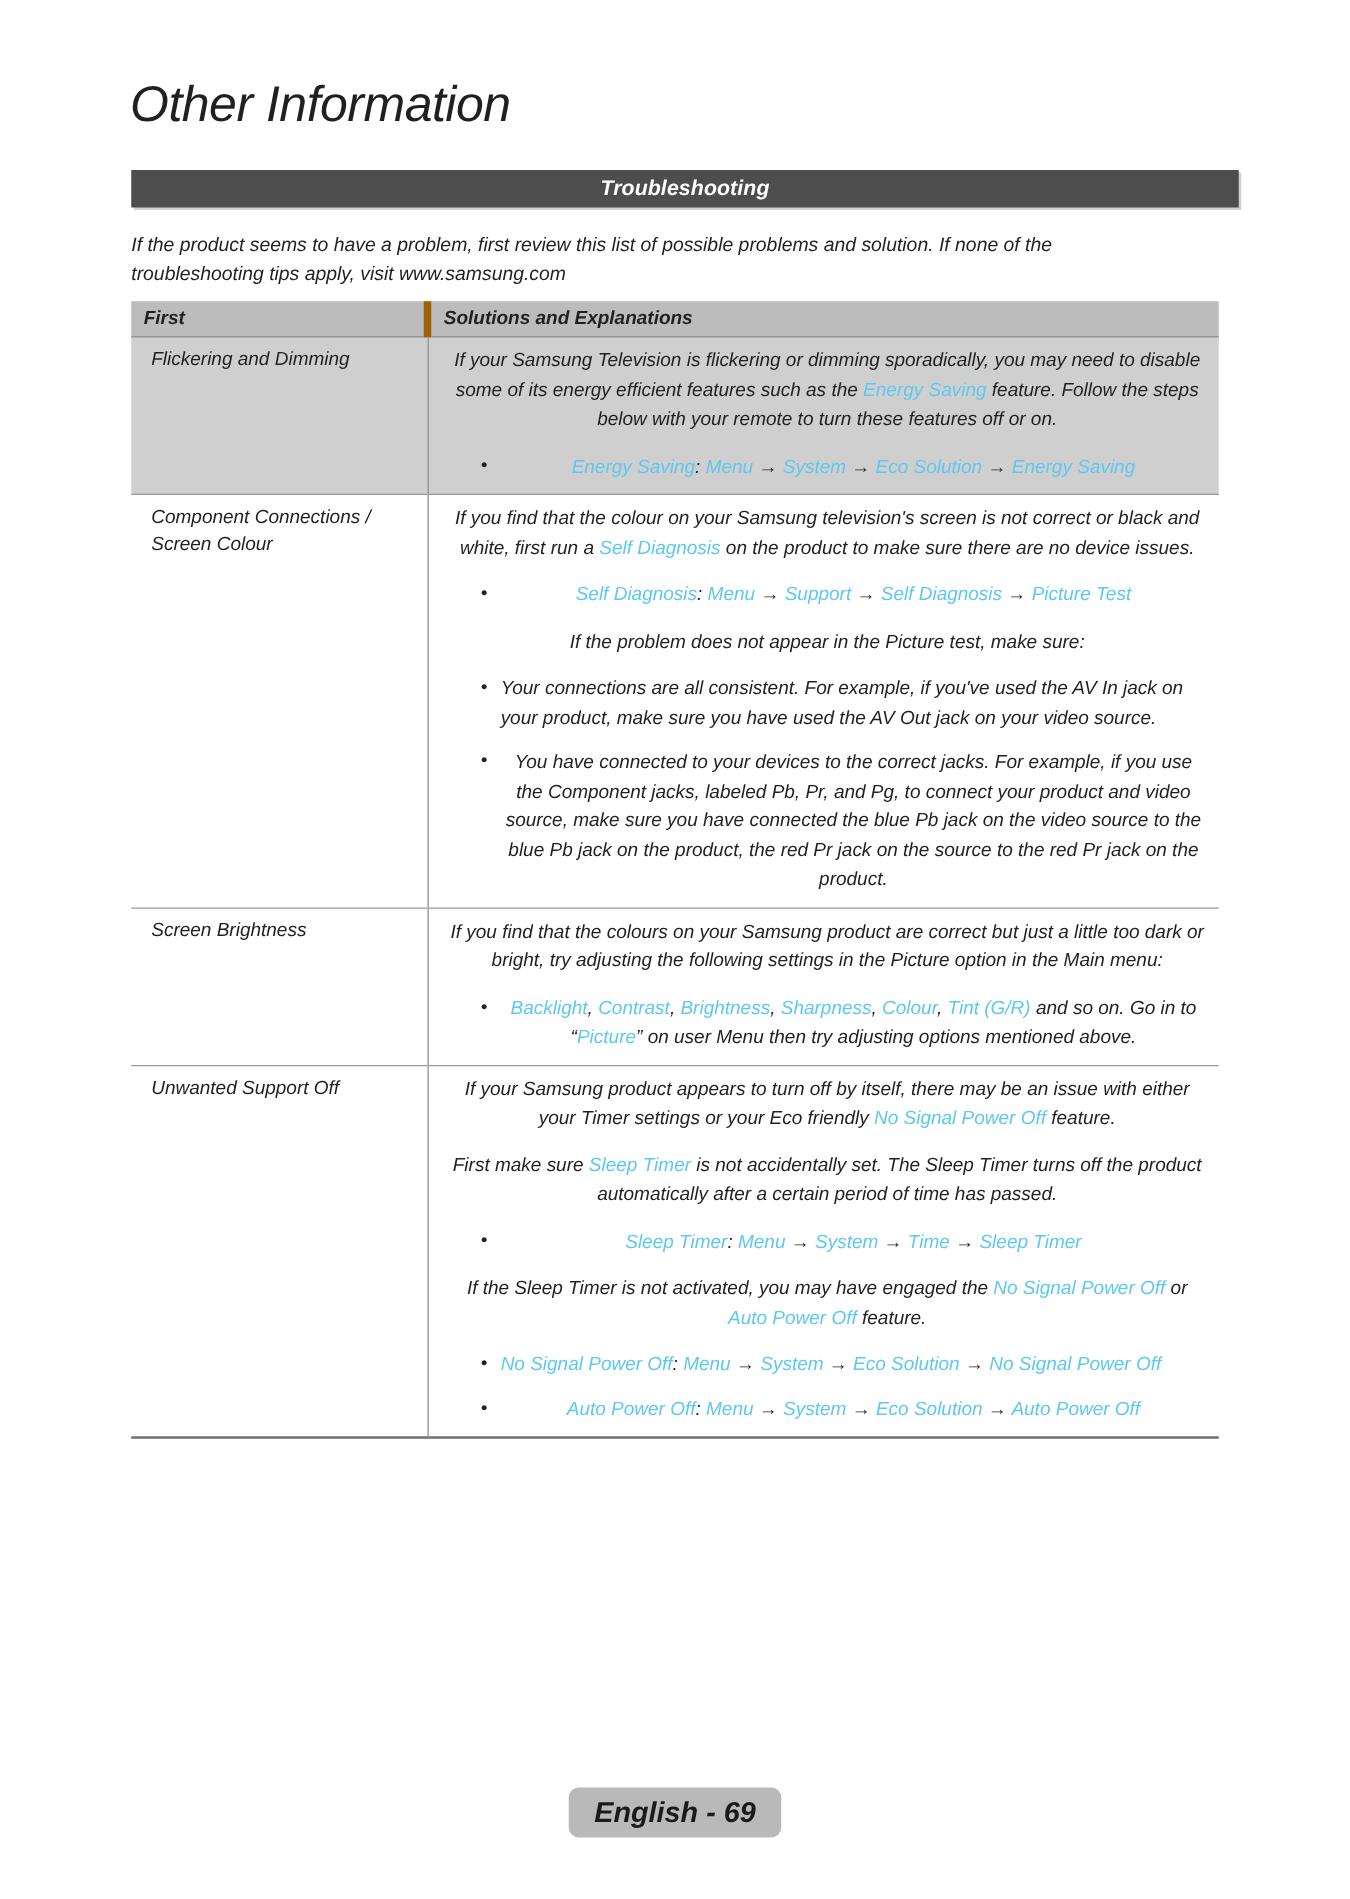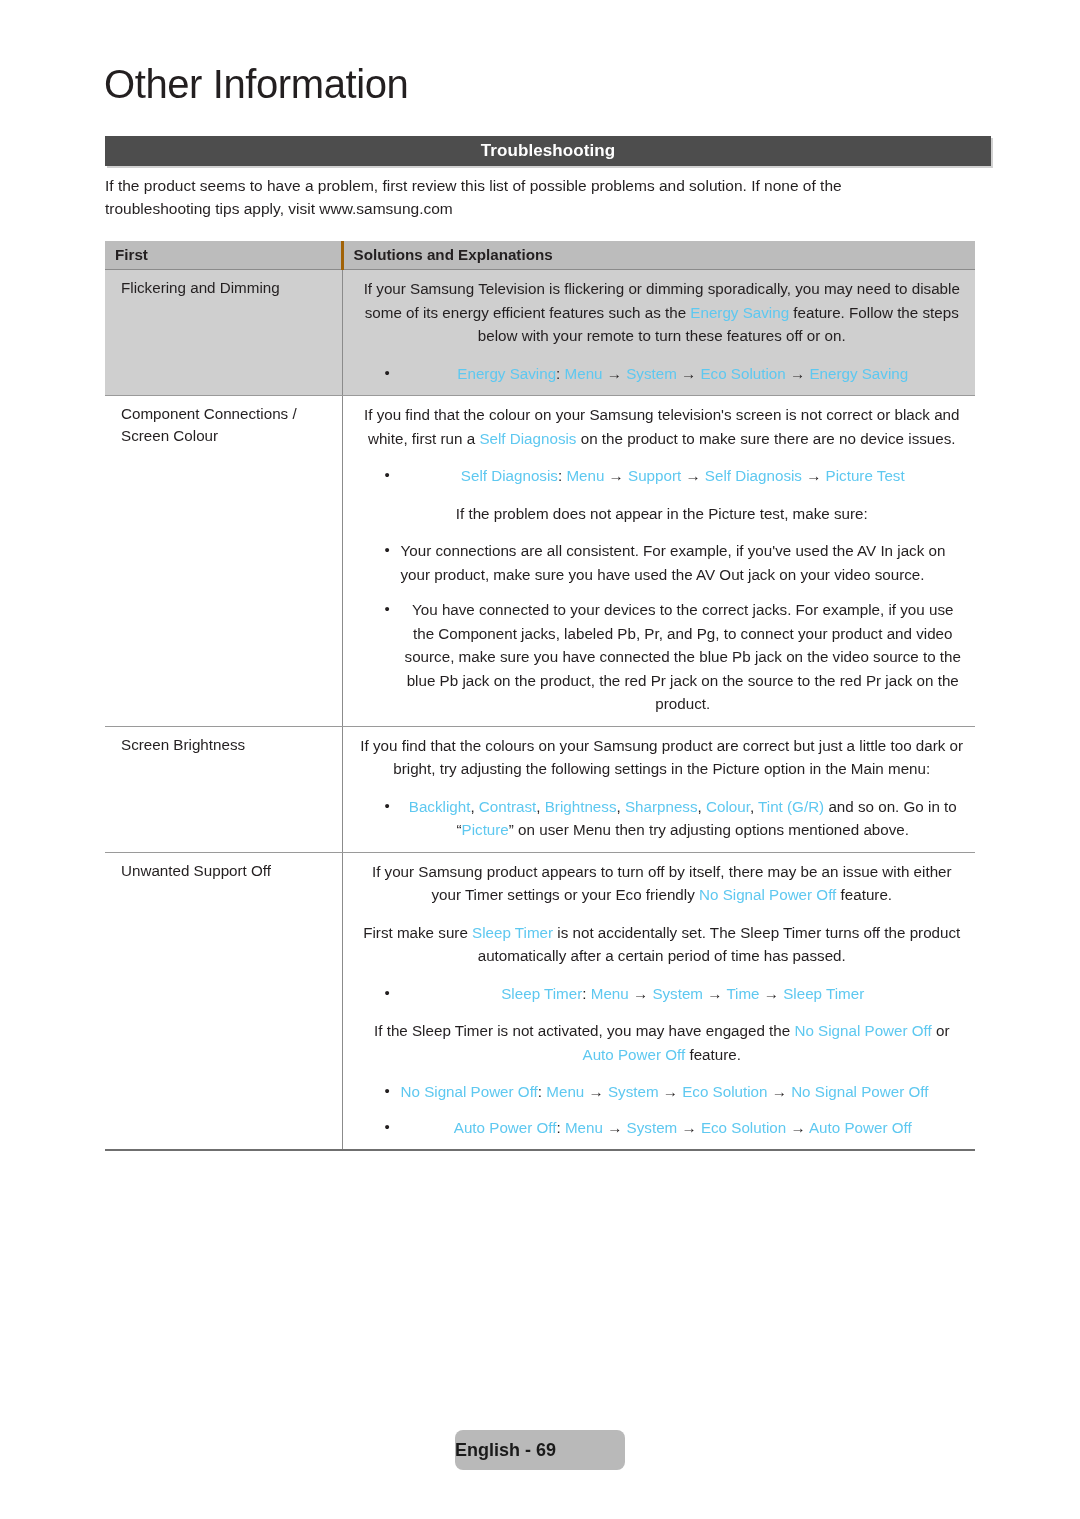--- a/index.html
+++ b/index.html
@@ -14,20 +14,21 @@
     font-family: "Liberation Sans", sans-serif;
     color: #231f20;
     overflow: hidden;
   }
 
   .page {
     position: absolute;
     left: 0; top: 0;
     width: 1080px;
     height: 1519px;
+    font-style: italic;
   }
 
   
   .chapter-title {
     position: absolute;
     left: 104px;
     top: 62px;
     font-size: 40px;
     font-weight: 300;
     letter-spacing: -0.4px;
@@ -56,21 +57,21 @@
     color: #ffffff;
     font-size: 17px;
     font-weight: bold;
     letter-spacing: 0.1px;
   }
 
   
   .intro {
     position: absolute;
     left: 105px;
-    top: 174px;
+    top: 185px;
     width: 800px;
     font-size: 15.5px;
     line-height: 23px;
     color: #231f20;
   }
 
   
   .tbl {
     position: absolute;
     left: 105px;
@@ -91,21 +92,21 @@
 
   .tbl thead th {
     background: #bcbcbc;
     font-weight: bold;
     font-size: 15.2px;
     padding-top: 5px;
     padding-bottom: 6px;
     border-bottom: 1px solid #8b8b8b;
   }
   .tbl thead th.col-sol {
-    border-left: 3px solid #a16207;
+    border-left: 6px solid #a16207;
   }
 
   .tbl tbody td.col-sol {
     border-left: 1px solid #8b8b8b;
   }
   .tbl tbody tr.shaded td {
     background: #cfcfcf;
   }
   .tbl tbody tr td {
     border-bottom: 1px solid #9a9a9a;
@@ -160,22 +161,22 @@
     width: 170px;
     height: 40px;
     background: #b9b9b9;
     border-radius: 8px;
   }
   .footer-label {
     position: absolute;
     left: 0; right: 0;
     top: 50%;
     transform: translateY(-50%);
-    text-align: left;
-    font-size: 18px;
+    text-align: center;
+    font-size: 23px;
     font-weight: bold;
     color: #1a1a1a;
   }
 </style>
 </head>
 <body>
 
 <div class="page">
 
   <div class="chapter-title">Other Information</div>

